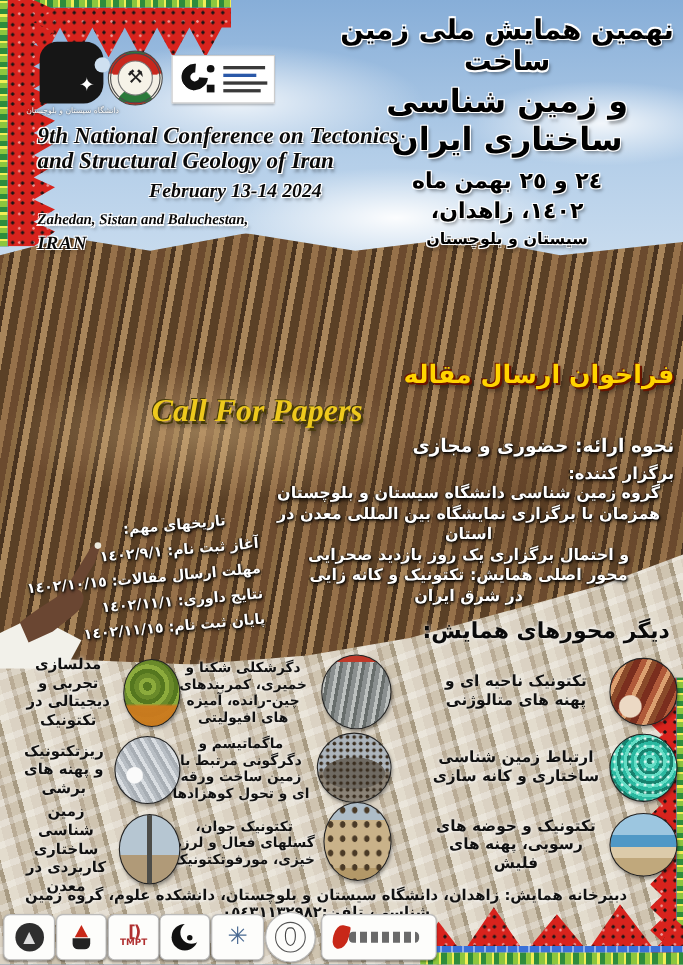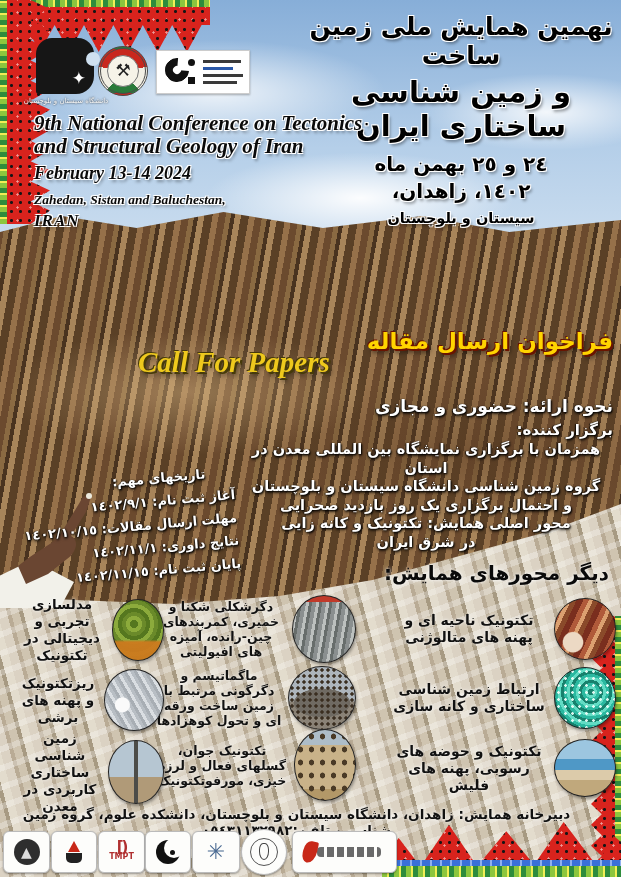--- a/index.html
+++ b/index.html
@@ -79,26 +79,26 @@
   .fa-header{position:absolute;right:4px;top:12px;width:312px;z-index:6;text-align:center;color:#000;font-weight:bold;}
   .fa-h1{font-size:25px;}
   .fa-h2{font-size:29px;margin-top:5px;}
   .fa-h3{font-size:20px;margin-top:9px;}
   .fa-h4{font-size:20px;margin-top:3px;}
   .fa-h5{font-size:14.5px;margin-top:7px;}
   .en-title{position:absolute;left:34px;top:112px;width:360px;z-index:6;color:#0a0a0a;
     font-family:"Liberation Serif","DejaVu Serif",serif;font-style:italic;font-weight:bold;}
   .en-l1{font-size:21px;line-height:23px;}
   .en-l2{font-size:21px;line-height:23px;}
-  .en-l3{font-size:18px;margin-top:5px;}
+  .en-l3{font-size:18px;margin-top:5px;text-align:center;}
   .en-l4{font-size:13.5px;margin-top:8px;}
   .en-l5{font-size:17px;margin-top:3px;letter-spacing:1px;}
   .call-fa{position:absolute;right:8px;top:328px;z-index:6;font-size:23px;font-weight:bold;color:#ffd400;
     text-shadow:2px 2px 0 #6a1400,-1px -1px 0 #6a1400,3px 4px 4px rgba(0,0,0,.5);}
-  .call-en{position:absolute;left:138px;top:346px;z-index:6;font-size:29px;font-weight:bold;font-style:italic;
+  .call-en{position:absolute;left:138px;top:358px;z-index:6;font-size:29px;font-weight:bold;font-style:italic;
     font-family:"Liberation Serif","DejaVu Serif",serif;color:#eec91d;
     text-shadow:2px 2px 0 #463a0a,-1px -1px 0 #463a0a,3px 4px 4px rgba(0,0,0,.45);}
   .present{position:absolute;right:8px;top:396px;z-index:6;font-size:17px;font-weight:bold;color:#fff;}
   .organizer-label{position:absolute;right:8px;top:421px;z-index:6;font-size:15px;font-weight:bold;color:#fff;text-align:right;}
   .org-lines{position:absolute;right:0;top:440px;width:390px;z-index:6;text-align:center;color:#fff;
     font-size:14.5px;font-weight:bold;line-height:18.5px;}
   .dates{position:absolute;left:2px;top:460px;width:230px;z-index:6;color:#fff;font-weight:bold;
     font-size:13px;line-height:23px;text-align:right;transform:rotate(-5deg);transform-origin:top right;}
   .dates .dh{margin-left:0;margin-right:28px;}
   .themes-heading{position:absolute;right:12px;top:561px;z-index:6;font-size:20px;font-weight:bold;color:#0a0a0a;
@@ -220,22 +220,22 @@
     <div class="en-l3">February 13-14 2024</div>
     <div class="en-l4">Zahedan, Sistan and Baluchestan,</div>
     <div class="en-l5">IRAN</div>
   </div>
 
   <div class="call-fa fa">فراخوان ارسال مقاله</div>
   <div class="call-en">Call For Papers</div>
   <div class="present fa od">نحوه ارائه: حضوری و مجازی</div>
   <div class="organizer-label fa od">برگزار کننده:</div>
   <div class="org-lines fa od">
+    <div>گروه زمین شناسی دانشگاه سیستان و بلوچستان</div>
     <div>همزمان با برگزاری نمایشگاه بین المللی معدن در استان</div>
-    <div>گروه زمین شناسی دانشگاه سیستان و بلوچستان</div>
     <div>و احتمال برگزاری یک روز بازدید صحرایی</div>
     <div>محور اصلی همایش: تکتونیک و کانه زایی</div>
     <div>در شرق ایران</div>
   </div>
 
   <div class="dates fa od">
     <div class="dh">تاریخهای مهم:</div>
     <div>آغاز ثبت نام: ١٤٠٢/٩/١</div>
     <div>مهلت ارسال مقالات: ١٤٠٢/١٠/١٥</div>
     <div>نتایج داوری: ١٤٠٢/١١/١</div>

